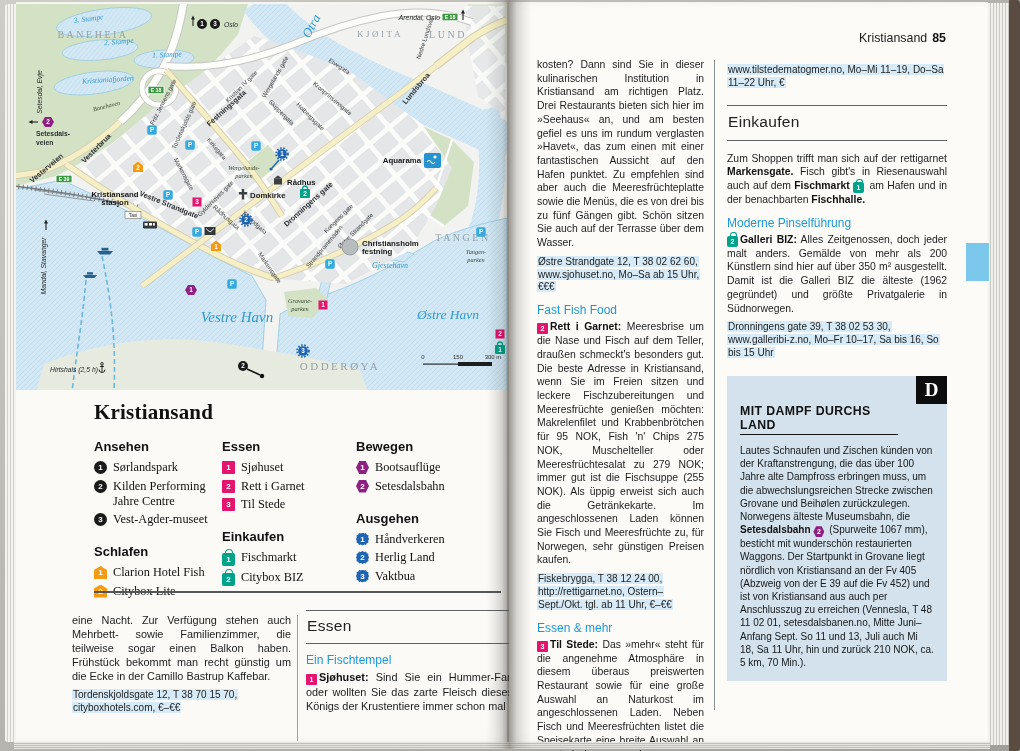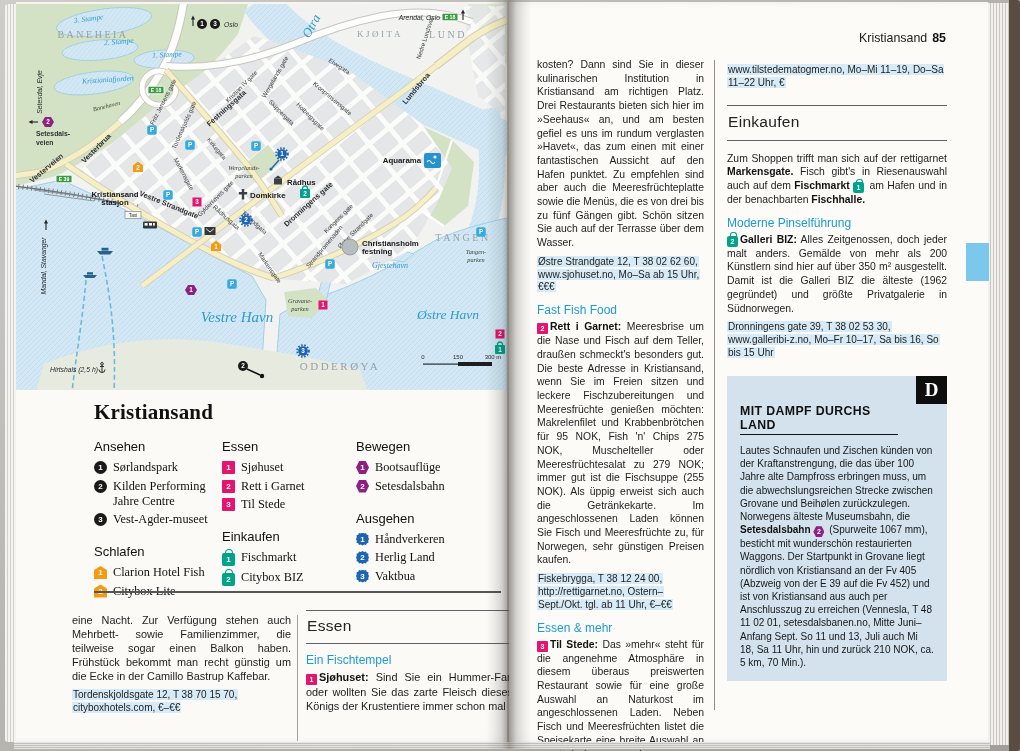--- a/index.html
+++ b/index.html
@@ -38,21 +38,21 @@
       color:#fff;font:bold 7px "Liberation Sans",sans-serif;vertical-align:-1px;position:relative;margin-right:2px}
   .ib.pink-i{background:var(--pink);border-radius:1px}
   .ib.bag-i{background:var(--teal);border-radius:2px}
   .ib.bag-i::before{content:"";position:absolute;top:-3.5px;left:2.8px;width:5px;height:4px;
       border:1.3px solid var(--teal);border-bottom:none;border-radius:3px 3px 0 0}
   .ib.hex-i{background:var(--purple);clip-path:polygon(25% 0,75% 0,100% 50%,75% 100%,25% 100%,0 50%)}
   
   .lg-title{position:absolute;left:78px;top:398px;font:bold 21px "Liberation Serif",serif;color:#111;letter-spacing:.2px}
   .lg-col{position:absolute;top:437px}
   .lg-c1{left:78px;width:126px}.lg-c2{left:206px;width:140px}.lg-c3{left:340px;width:132px}
-  .lg-h{font-size:13px;font-weight:normal;color:#111;margin-bottom:6px}
+  .lg-h{font-size:13px;font-weight:bold;color:#111;margin-bottom:6px}
   .lg-group{margin-bottom:17px}
   .lg-item{display:flex;gap:6px;margin-bottom:3.5px;font:12.3px/15px "Liberation Serif",serif;color:#111;align-items:flex-start}
   .ic{width:13px;height:13px;flex:0 0 13px;display:inline-flex;align-items:center;justify-content:center;
       color:#fff;font:bold 8px "Liberation Sans",sans-serif;position:relative;margin-top:1px}
   .ic.circle{background:#1a1a1a;border-radius:50%}
   .ic.square{background:var(--pink);border-radius:1px}
   .ic.house{background:var(--orange);clip-path:polygon(50% 0,100% 30%,100% 100%,0 100%,0 30%)}
   .ic.bag{background:var(--teal);border-radius:2px;margin-top:3px}
   .ic.bag::before{content:"";position:absolute;top:-4px;left:3.2px;width:6px;height:5px;
       border:1.4px solid var(--teal);border-bottom:none;border-radius:4px 4px 0 0}

